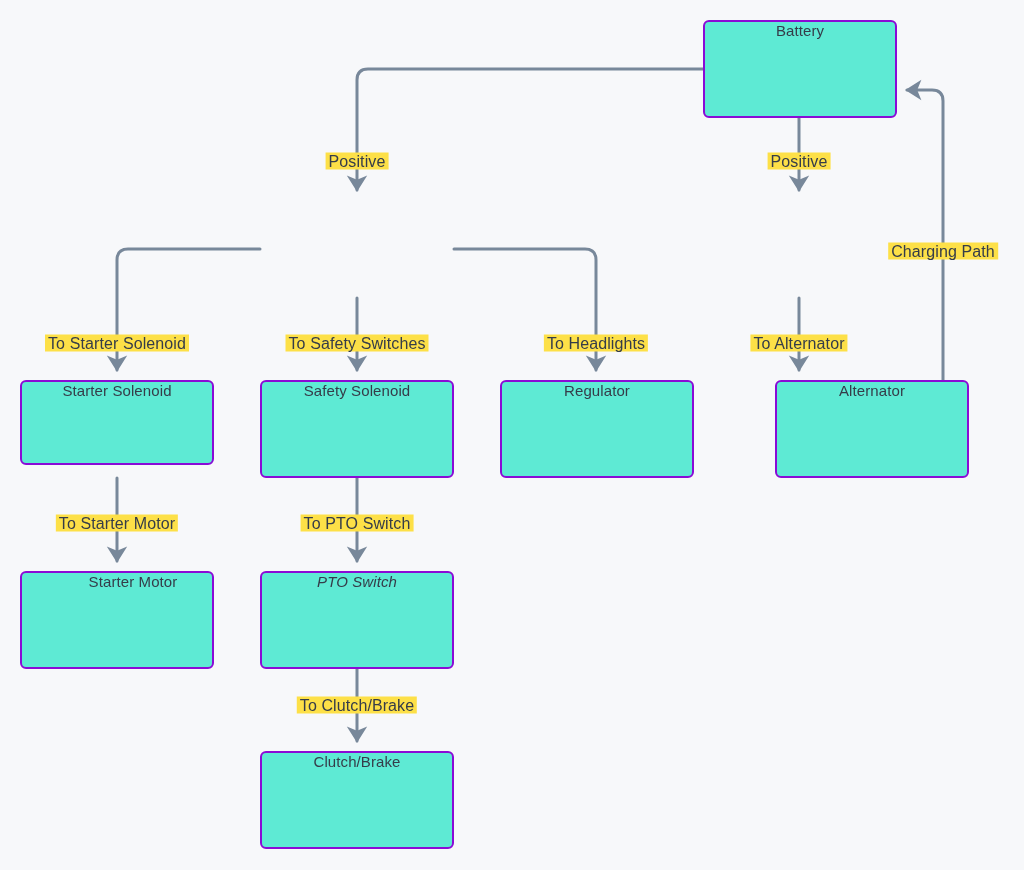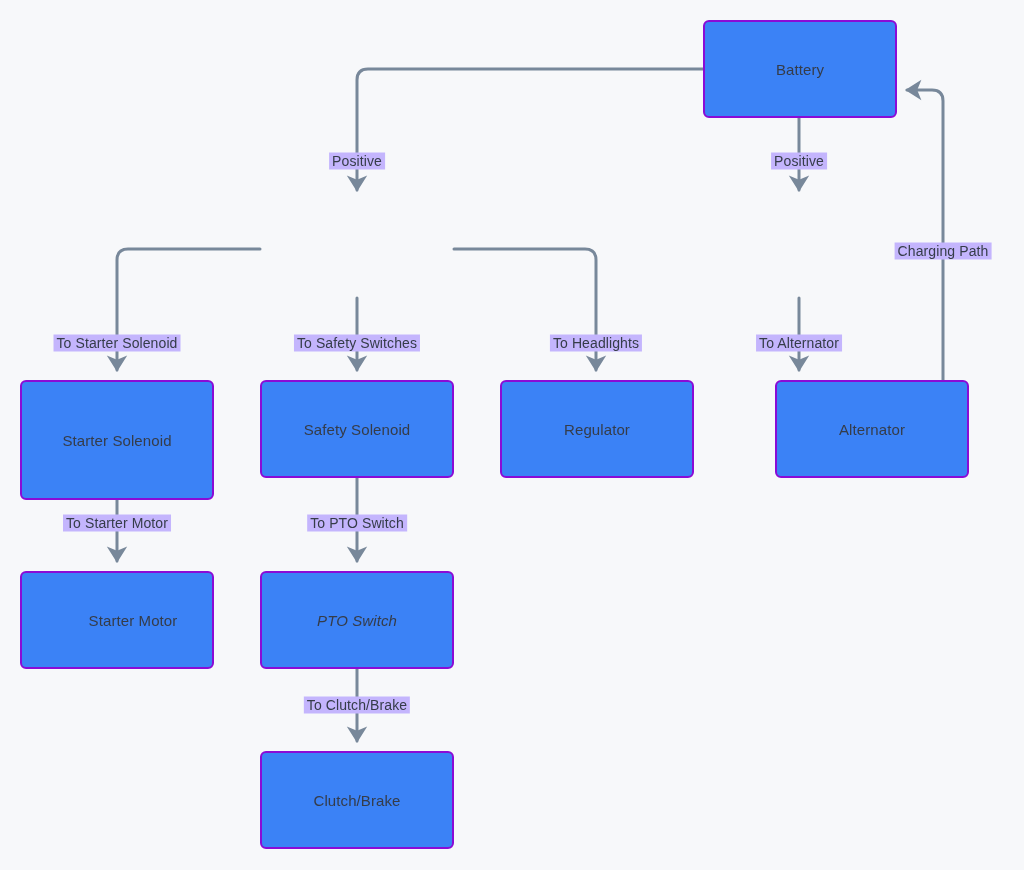--- a/index.html
+++ b/index.html
@@ -23,42 +23,42 @@
     position: absolute;
     left: 0;
     top: 0;
     width: 1024px;
     height: 870px;
     pointer-events: none;
   }
   .node {
     position: absolute;
     box-sizing: border-box;
-    background: #3b82f6;
+    background: #5eead4;
     border: 2.5px solid #8a0bd6;
     border-radius: 6px;
     display: flex;
-    align-items: center;
+    align-items: flex-start;
     justify-content: center;
     color: #353c49;
     font-size: 15px;
     letter-spacing: 0.1px;
     white-space: nowrap;
   }
   .node-label {
     pointer-events: none;
   }
   .edge-label {
     position: absolute;
     transform: translate(-50%, -50%);
     color: #353c49;
-    font-size: 14px;
+    font-size: 16px;
     letter-spacing: 0.1px;
     white-space: nowrap;
-    background: #c4b5fd;
+    background: #fde047;
     padding: 0 3px;
     line-height: 17px;
   }
 </style>
 </head>
 <body>
 
 <div id="diagram-root">
 
   <svg id="edge-layer" width="1024" height="870" viewBox="0 0 1024 870">
@@ -90,21 +90,21 @@
       <path d="M 943 380 L 943 101 Q 943 90 932 90 L 907 90" marker-end="url(#arrowhead)"></path>
     </g>
   </svg>
 
   <div class="node" style="left:703px; top:20px; width:194px; height:98px;">
     <span class="node-label">Battery</span>
   </div>
 
 
 
-  <div class="node" style="left:20px; top:380px; width:194px; height:120px;">
+  <div class="node" style="left:20px; top:380px; width:194px; height:85px;">
     <span class="node-label">Starter Solenoid</span>
   </div>
 
   <div class="node" style="left:260px; top:380px; width:194px; height:98px;">
     <span class="node-label">Safety Solenoid</span>
   </div>
 
   <div class="node" style="left:500px; top:380px; width:194px; height:98px;">
     <span class="node-label">Regulator</span>
   </div>

